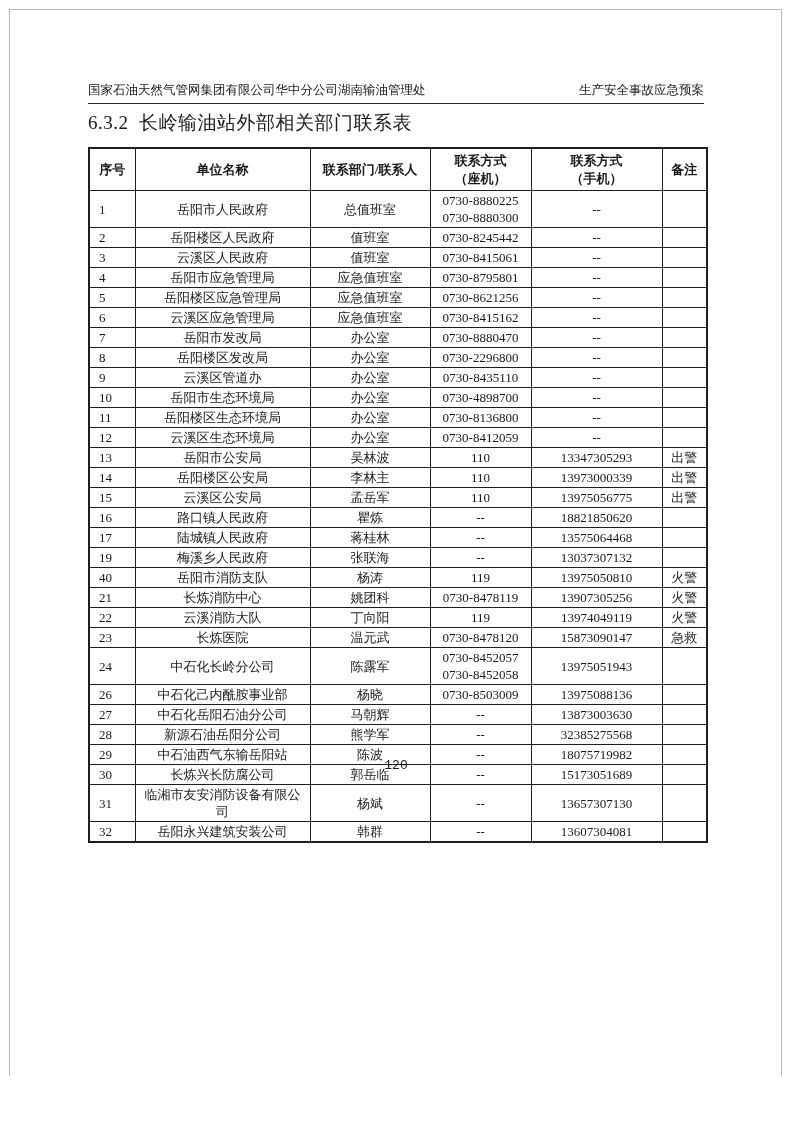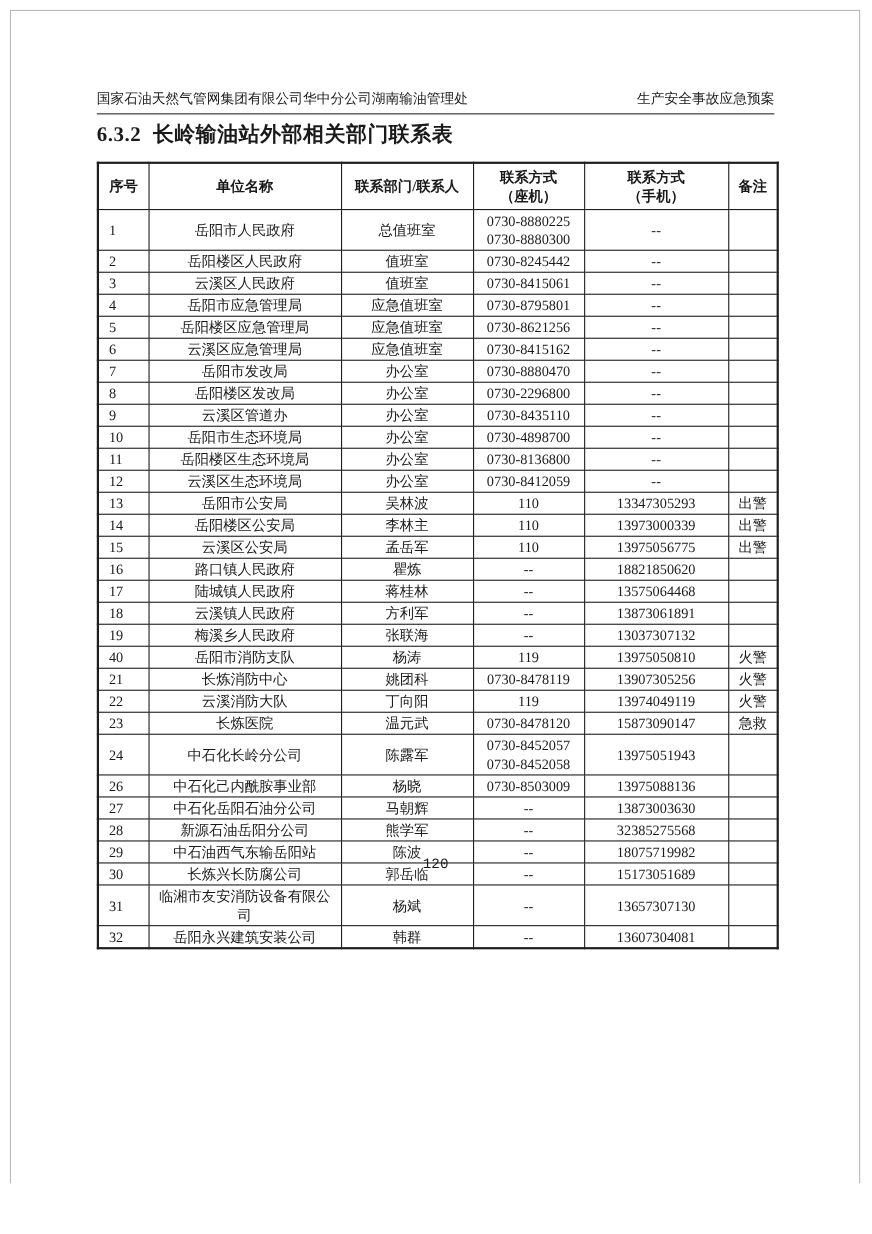--- a/index.html
+++ b/index.html
@@ -37,21 +37,21 @@
     justify-content: space-between;
     align-items: flex-end;
     font-size: 12.5px;
     line-height: 15px;
     padding-bottom: 5px;
     border-bottom: 1.5px solid #2b2b2b;
   }
   .doc-title {
     margin: 6px 0 0 0;
     font-size: 19px;
-    font-weight: bold;
+    font-weight: normal;
     line-height: 26px;
     white-space: pre;
     letter-spacing: 0.5px;
   }
   table.contact-table {
     margin-top: 11px;
     border-collapse: collapse;
     table-layout: fixed;
     width: 618px;
     border: 2px solid #1e1e1e;
@@ -265,28 +265,20 @@
             </tr>
             <tr>
               <td>17</td>
               <td>陆城镇人民政府</td>
               <td>蒋桂林</td>
               <td>--</td>
               <td>13575064468</td>
               <td></td>
             </tr>
             <tr>
-              <td>18</td>
-              <td>云溪镇人民政府</td>
-              <td>方利军</td>
-              <td>--</td>
-              <td>13873061891</td>
-              <td></td>
-            </tr>
-            <tr>
               <td>19</td>
               <td>梅溪乡人民政府</td>
               <td>张联海</td>
               <td>--</td>
               <td>13037307132</td>
               <td></td>
             </tr>
             <tr>
               <td>40</td>
               <td>岳阳市消防支队</td>

